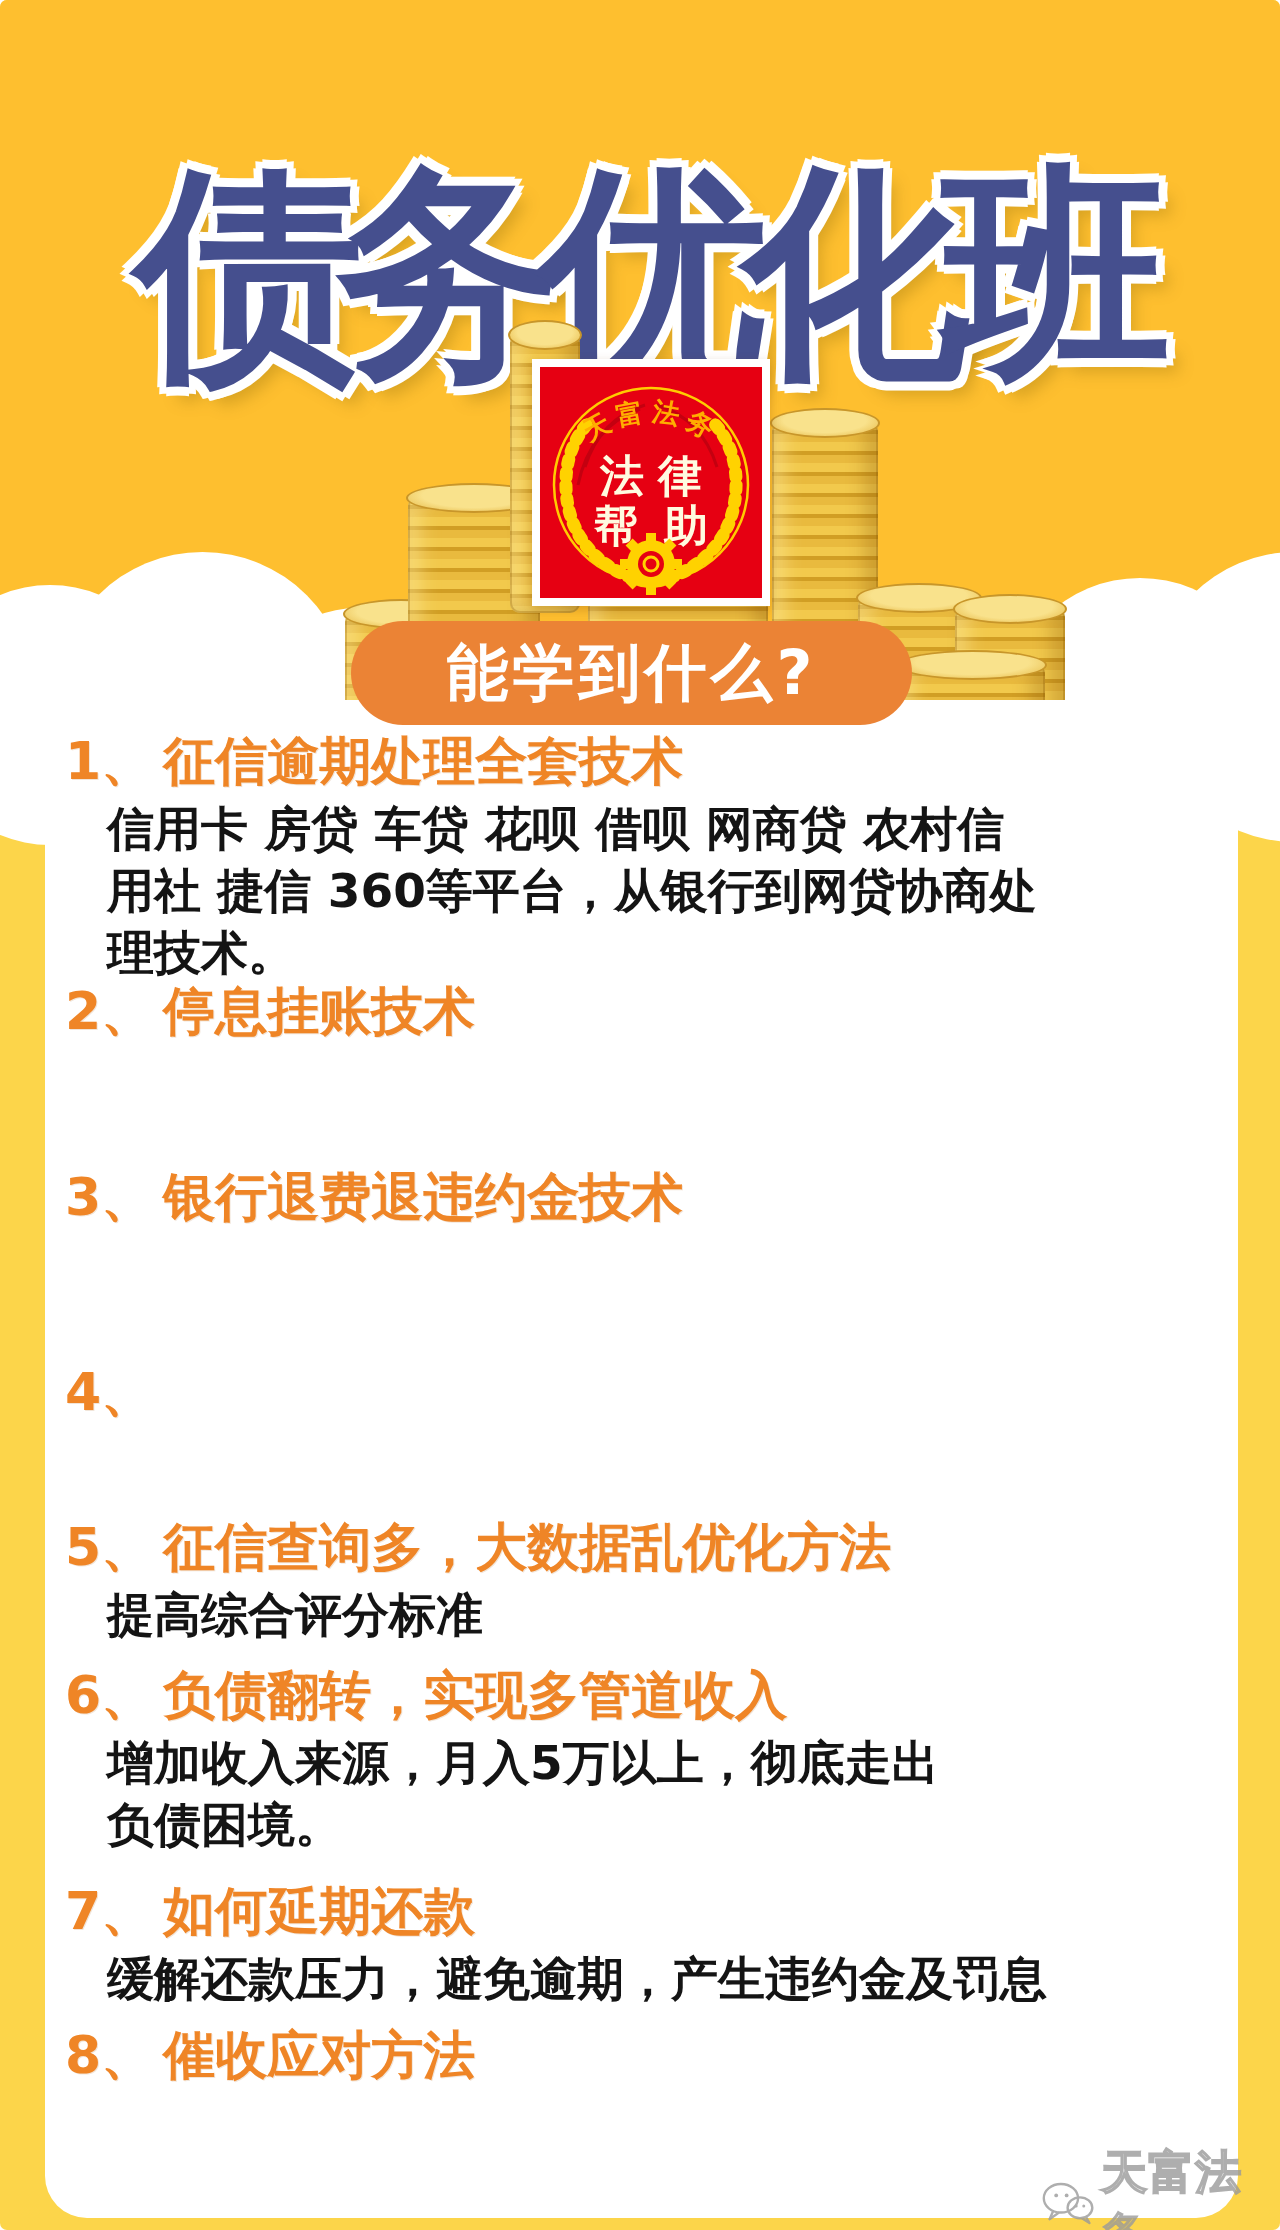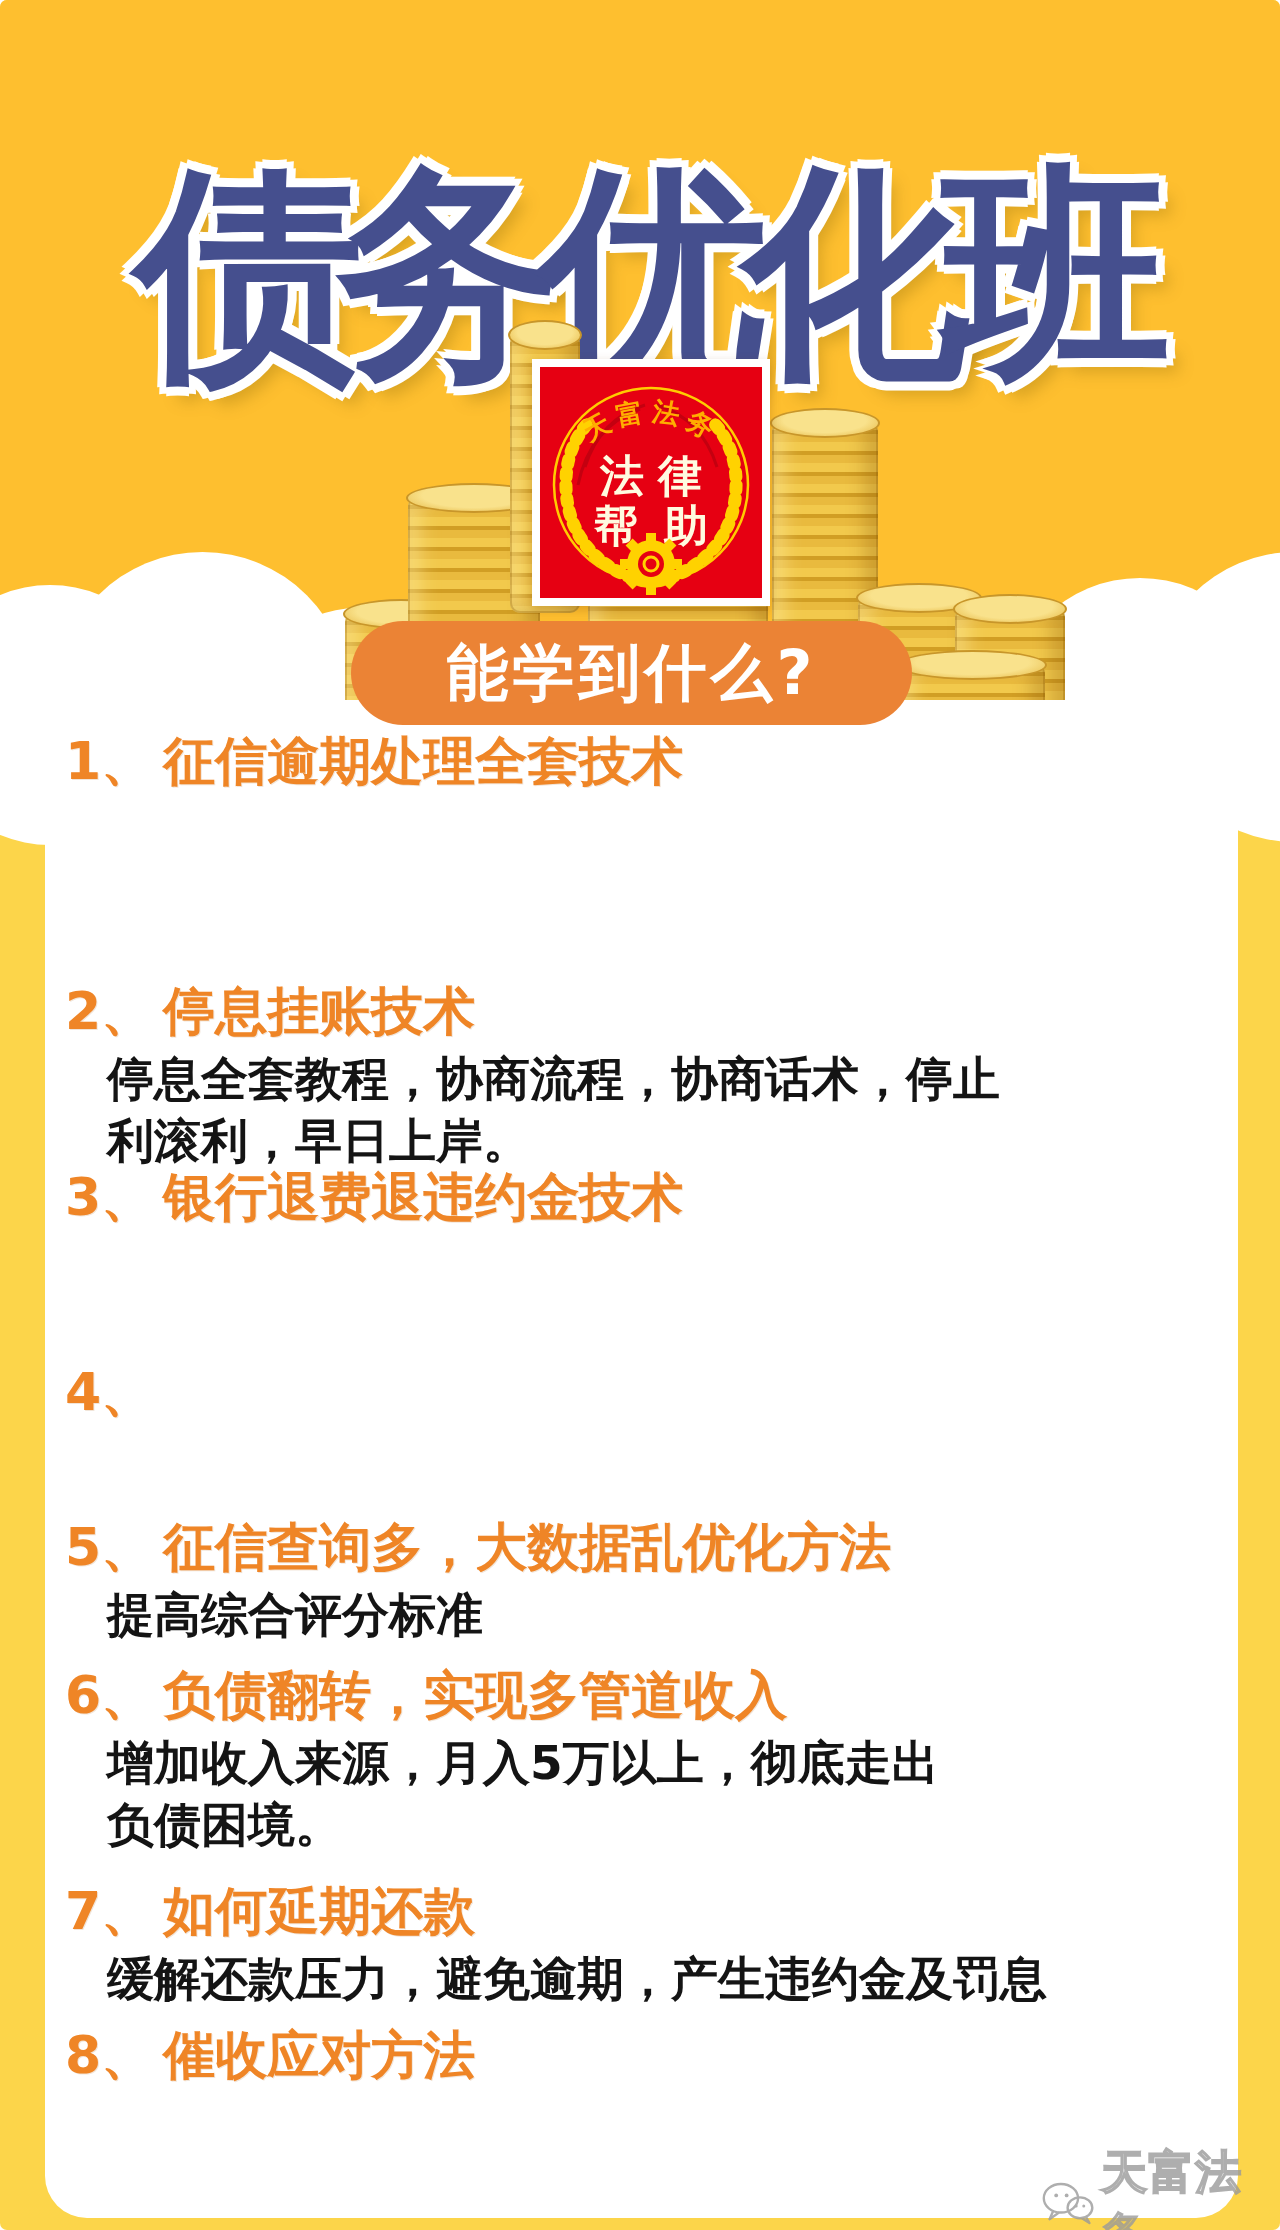--- a/index.html
+++ b/index.html
@@ -147,28 +147,29 @@
     <span>能学到什么?</span>
   </div>
 
   <div class="card">
     <div class="learn-list">
         <div class="item">
           <div class="item-heading">
             <span class="item-num">1、</span>
             <span class="item-title">征信逾期处理全套技术</span>
           </div>
+          <div class="item-body">信用卡 房贷 车贷 花呗 借呗 网商贷  农村信
+用社 捷信 360等平台，从银行到网贷协商处
+理技术。</div>
         </div>
         <div class="item">
           <div class="item-heading">
             <span class="item-num">2、</span>
             <span class="item-title">停息挂账技术</span>
           </div>
-          <div class="item-body">停息全套教程，协商流程，协商话术，停止
-利滚利，早日上岸。</div>
         </div>
         <div class="item">
           <div class="item-heading">
             <span class="item-num">3、</span>
             <span class="item-title">银行退费退违约金技术</span>
           </div>
         </div>
         <div class="item">
           <div class="item-heading">
             <span class="item-num">4、</span>

